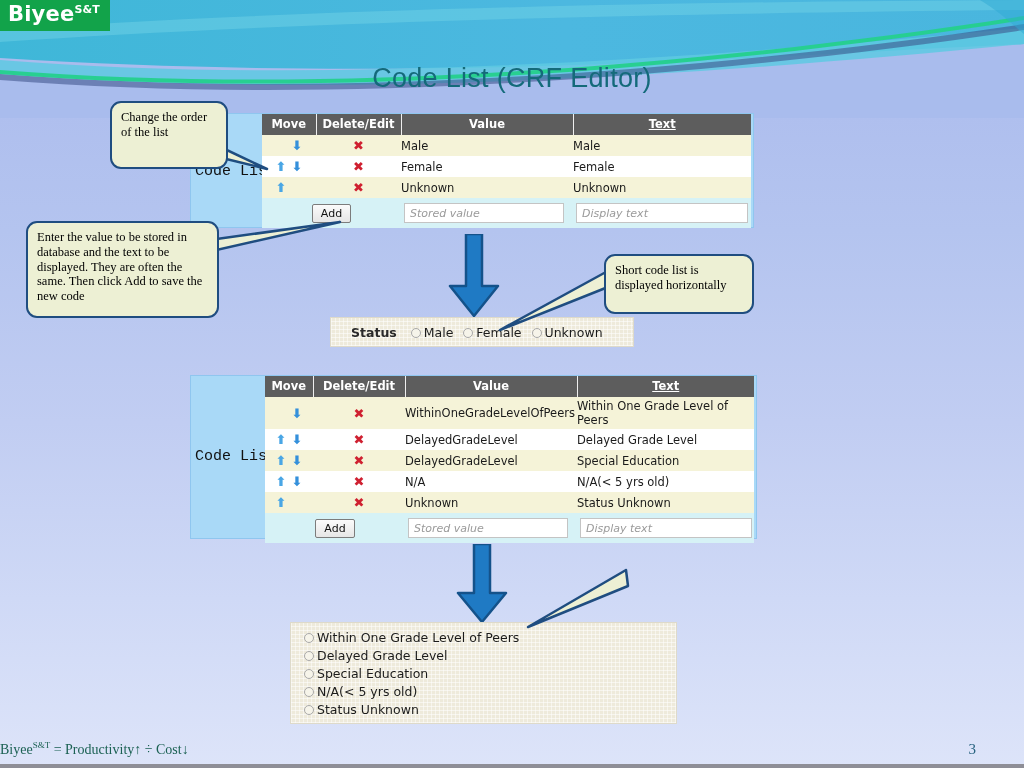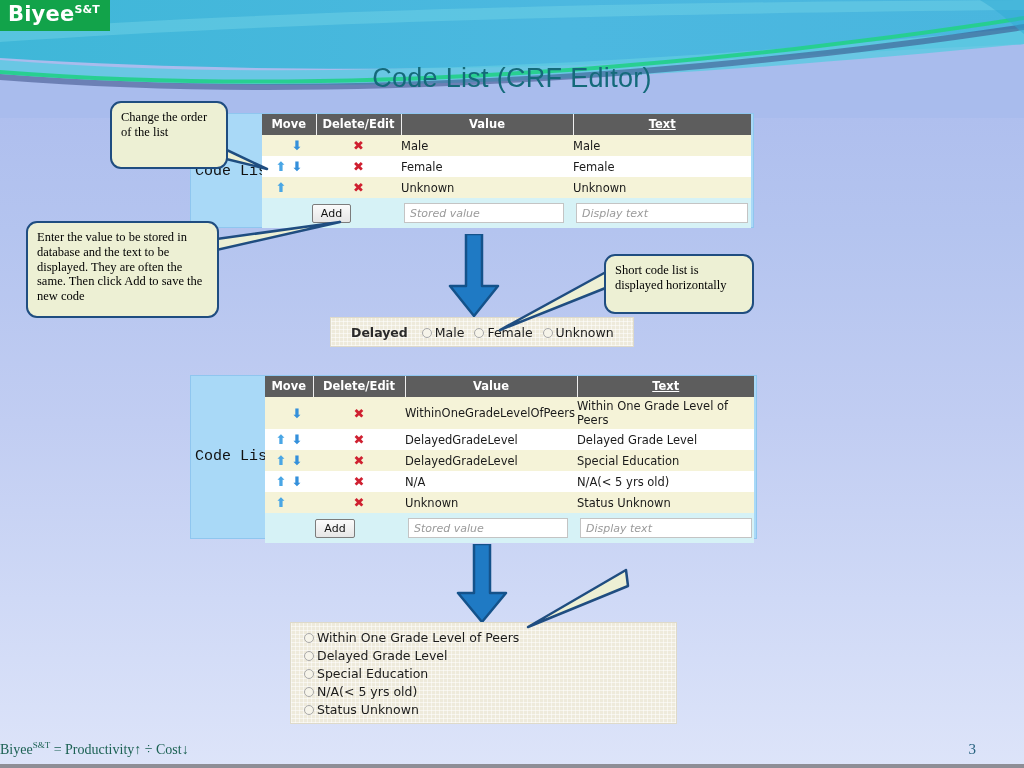--- a/index.html
+++ b/index.html
@@ -226,21 +226,21 @@
         </td>
       </tr>
     </tbody>
   </table>
 
   <svg class="bigarrow" style="left:448px;top:234px;width:52px;height:84px;" viewBox="0 0 52 84">
     <polygon points="18,0 34,0 34,52 50,52 26,82 2,52 18,52" fill="#1f7ac4" stroke="#14528a" stroke-width="2.5" stroke-linejoin="round"></polygon>
   </svg>
 
   <div class="formbox" style="left:330px;top:317px;width:302px;height:28px;display:flex;align-items:center;">
-    <span class="fb-label" style="margin-left:20px;margin-right:14px;">Delayed</span>
+    <span class="fb-label" style="margin-left:20px;margin-right:14px;">Status</span>
     <span class="ropt" style="margin-right:10px;"><span class="radio"></span><span>Male</span></span>
     <span class="ropt" style="margin-right:10px;"><span class="radio"></span><span>Female</span></span>
     <span class="ropt"><span class="radio"></span><span>Unknown</span></span>
   </div>
 
   <div class="codeblock" style="left:190px;top:375px;width:565px;height:162px;">
     <div class="cl-label" style="left:4px;top:72px;position:absolute;">Code List</div>
   </div>
   <table class="grid" style="left:265px;top:376px;width:489px;">
     <colgroup>

